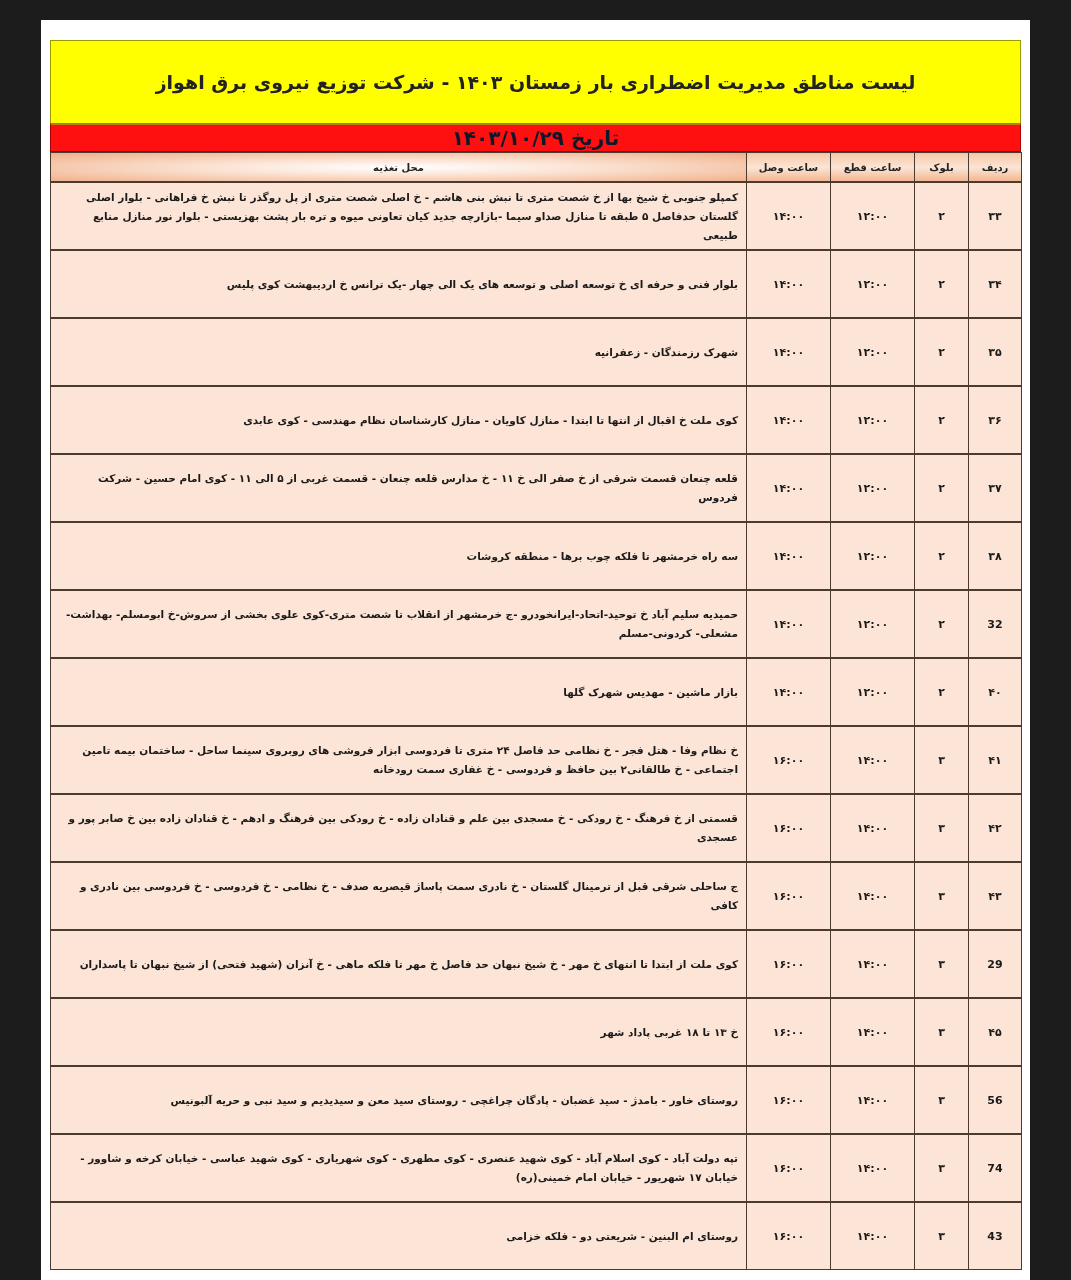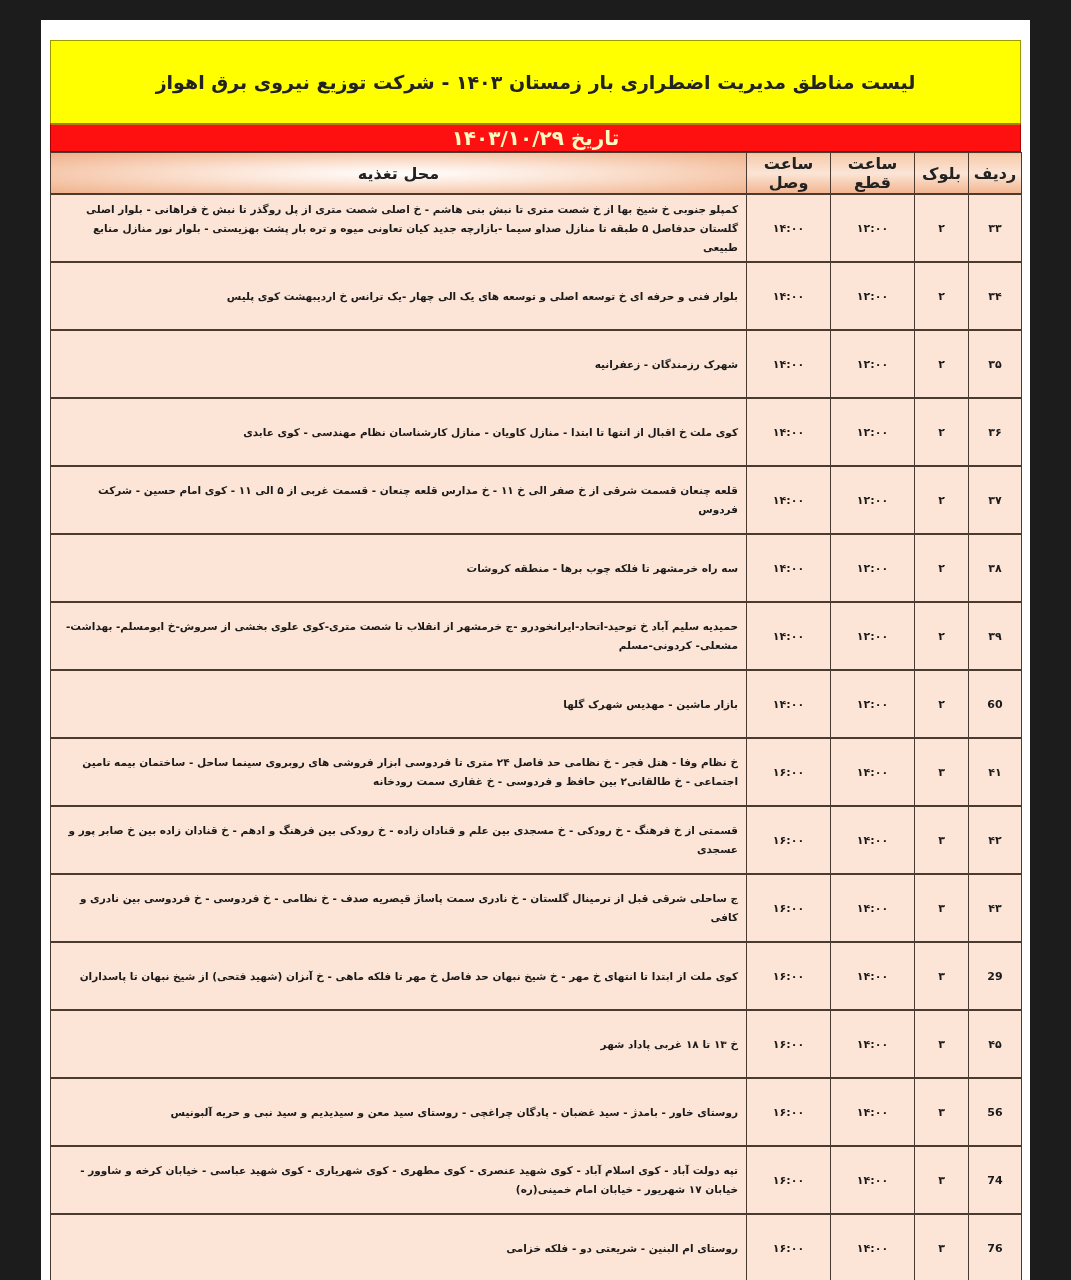--- a/index.html
+++ b/index.html
@@ -18,26 +18,26 @@
     .title-band {
       height: 82px; background: #ffff00; border: 1px solid #9a9a00; border-bottom: none;
       display: flex; align-items: center; justify-content: center;
       direction: rtl;
     }
     .title-band span { font-size: 19px; font-weight: bold; color: #222; }
     .date-band {
       height: 26px; background: #ff1010; border: 1px solid #a00; border-top: 2px solid #b08000;
       display: flex; align-items: center; justify-content: center; direction: rtl;
     }
-    .date-band span { font-size: 20px; font-weight: bold; color: #fef9c3; }
+    .date-band span { font-size: 20px; font-weight: bold; color: #0f172a; }
     table {
       width: 971px; border-collapse: collapse; direction: rtl; table-layout: fixed;
     }
     th {
-      height: 26px; font-size: 16px; font-weight: bold; color: #222;
+      height: 26px; font-size: 10px; font-weight: bold; color: #222;
       background: linear-gradient(to bottom, #f6c9a8 0%, #fbe5d6 50%, #f3b58f 100%);
       border: 1.5px solid #4a3a30;
     }
     th.loc { background: radial-gradient(ellipse at center, #ffffff 0%, #fbe2d2 40%, #f0b089 100%); }
     td {
       background: #fce4d6; border: 1.5px solid #4a3a30; text-align: center;
       font-size: 10.5px; font-weight: bold; color: #1a1a1a; height: 66px;
       padding: 0 8px; line-height: 19px;
     }
     td.num { font-size: 11px; }
@@ -115,29 +115,29 @@
 
   <tr>
     <td class="num">۳۸</td>
     <td class="num">۲</td>
     <td class="num">۱۲:۰۰</td>
     <td class="num">۱۴:۰۰</td>
     <td class="loc">سه راه خرمشهر تا فلکه چوب برها - منطقه کروشات</td>
   </tr>
 
   <tr>
-    <td class="num">۳۹</td>
+    <td class="num">32</td>
     <td class="num">۲</td>
     <td class="num">۱۲:۰۰</td>
     <td class="num">۱۴:۰۰</td>
     <td class="loc">حمیدیه سلیم آباد خ توحید-اتحاد-ایرانخودرو -ج خرمشهر از انقلاب تا شصت متری-کوی علوی بخشی از سروش-خ ابومسلم- بهداشت- مشعلی- کردونی-مسلم</td>
   </tr>
 
   <tr>
-    <td class="num">60</td>
+    <td class="num">۴۰</td>
     <td class="num">۲</td>
     <td class="num">۱۲:۰۰</td>
     <td class="num">۱۴:۰۰</td>
     <td class="loc">بازار ماشین - مهدیس شهرک گلها</td>
   </tr>
 
   <tr>
     <td class="num">۴۱</td>
     <td class="num">۳</td>
     <td class="num">۱۴:۰۰</td>
@@ -187,21 +187,21 @@
 
   <tr>
     <td class="num">74</td>
     <td class="num">۳</td>
     <td class="num">۱۴:۰۰</td>
     <td class="num">۱۶:۰۰</td>
     <td class="loc">تپه دولت آباد - کوی اسلام آباد - کوی شهید عنصری - کوی مطهری - کوی شهریاری - کوی شهید عباسی - خیابان کرخه و شاوور - خیابان ۱۷ شهریور - خیابان امام خمینی(ره)</td>
   </tr>
 
   <tr>
-    <td class="num">76</td>
+    <td class="num">43</td>
     <td class="num">۳</td>
     <td class="num">۱۴:۰۰</td>
     <td class="num">۱۶:۰۰</td>
     <td class="loc">روستای ام البنین - شریعتی دو - فلکه خزامی</td>
   </tr>
 </tbody>
     </table>
   </div>
 </div>
 

